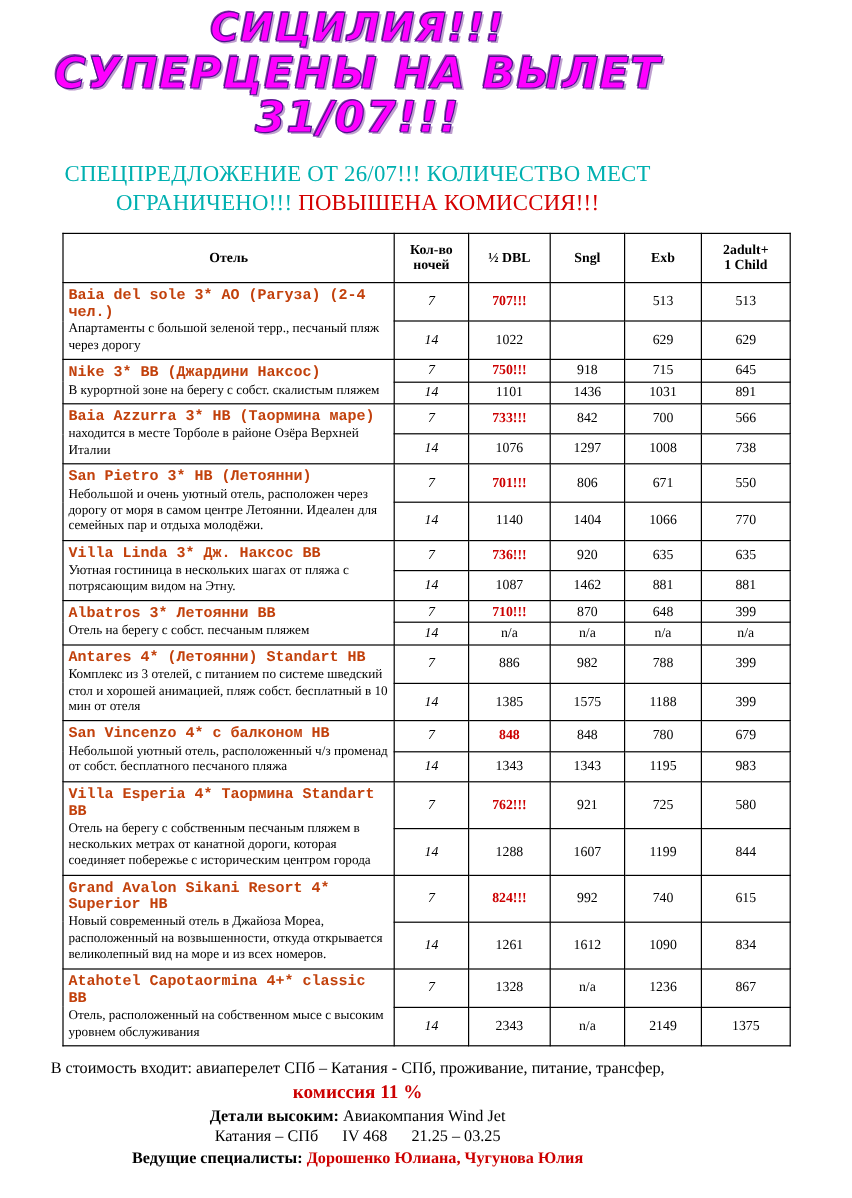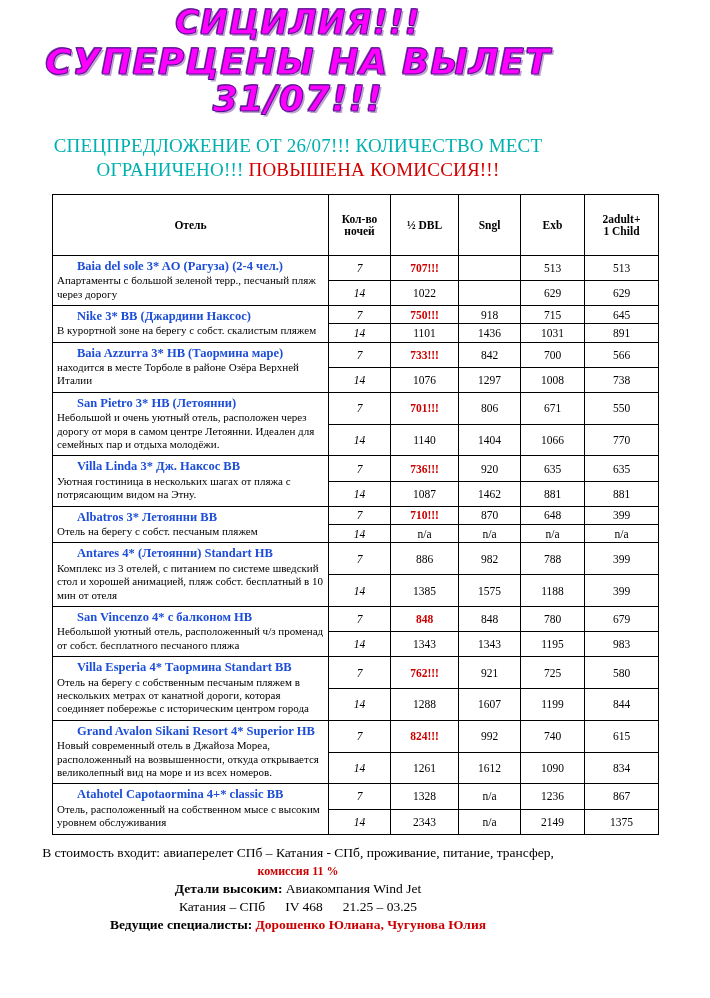--- a/index.html
+++ b/index.html
@@ -45,21 +45,21 @@
 
   
   .table-wrap{margin:12px 52px 0 52px;}
   table{border-collapse:collapse;width:606px;table-layout:fixed;}
   table, th, td{border:1px solid #000;}
   th{
     font-family:"Liberation Serif", serif;
     font-weight:bold;
     font-size:11.5px;
     text-align:center;
-    padding:16px 2px;
+    padding:6px 2px;
     height:28px;
     vertical-align:middle;
   }
   col.c-hotel{width:276px;}
   col.c-nights{width:62px;}
   col.c-dbl{width:68px;}
   col.c-sngl{width:62px;}
   col.c-exb{width:64px;}
   col.c-child{width:74px;}
 
@@ -69,43 +69,42 @@
     vertical-align:middle;
   }
   td.num{text-align:center;font-family:"Liberation Serif",serif;}
   td.nights{text-align:center;}
   td.nights i{font-style:italic;}
   td.hotel{vertical-align:top;padding:3px 4px 4px 4px;}
   .hname{
     display:block;
     font-weight:bold;
     font-size:12.5px;
-    color:#1d4ed8;
-    font-family:Liberation Serif, serif;
+    color:#c2410c;
+    font-family:Liberation Mono, monospace;
     line-height:1.15;
     margin-bottom:1px;
-    margin-left:20px;
   }
   .hdesc{
     display:block;
     font-size:11px;
     line-height:1.22;
     color:#000;
     font-family:"Liberation Serif", serif;
   }
   .price-hot{color:#cc0000;font-weight:bold;}
   .price-plain{color:#000;}
 
   
   .footer{margin:8px 14px 0 14px;text-align:center;}
   .f-line{font-size:13.5px;line-height:1.45;}
   .f-commission{
     font-weight:bold;
     color:#cc0000;
-    font-size:12px;
+    font-size:16px;
     margin-top:2px;
   }
   .f-bold{font-weight:bold;}
   .f-red{color:#cc0000;font-weight:bold;}
   .flight-table{
     margin:0 auto;
     border:none;
     width:auto;
     border-collapse:collapse;
   }

